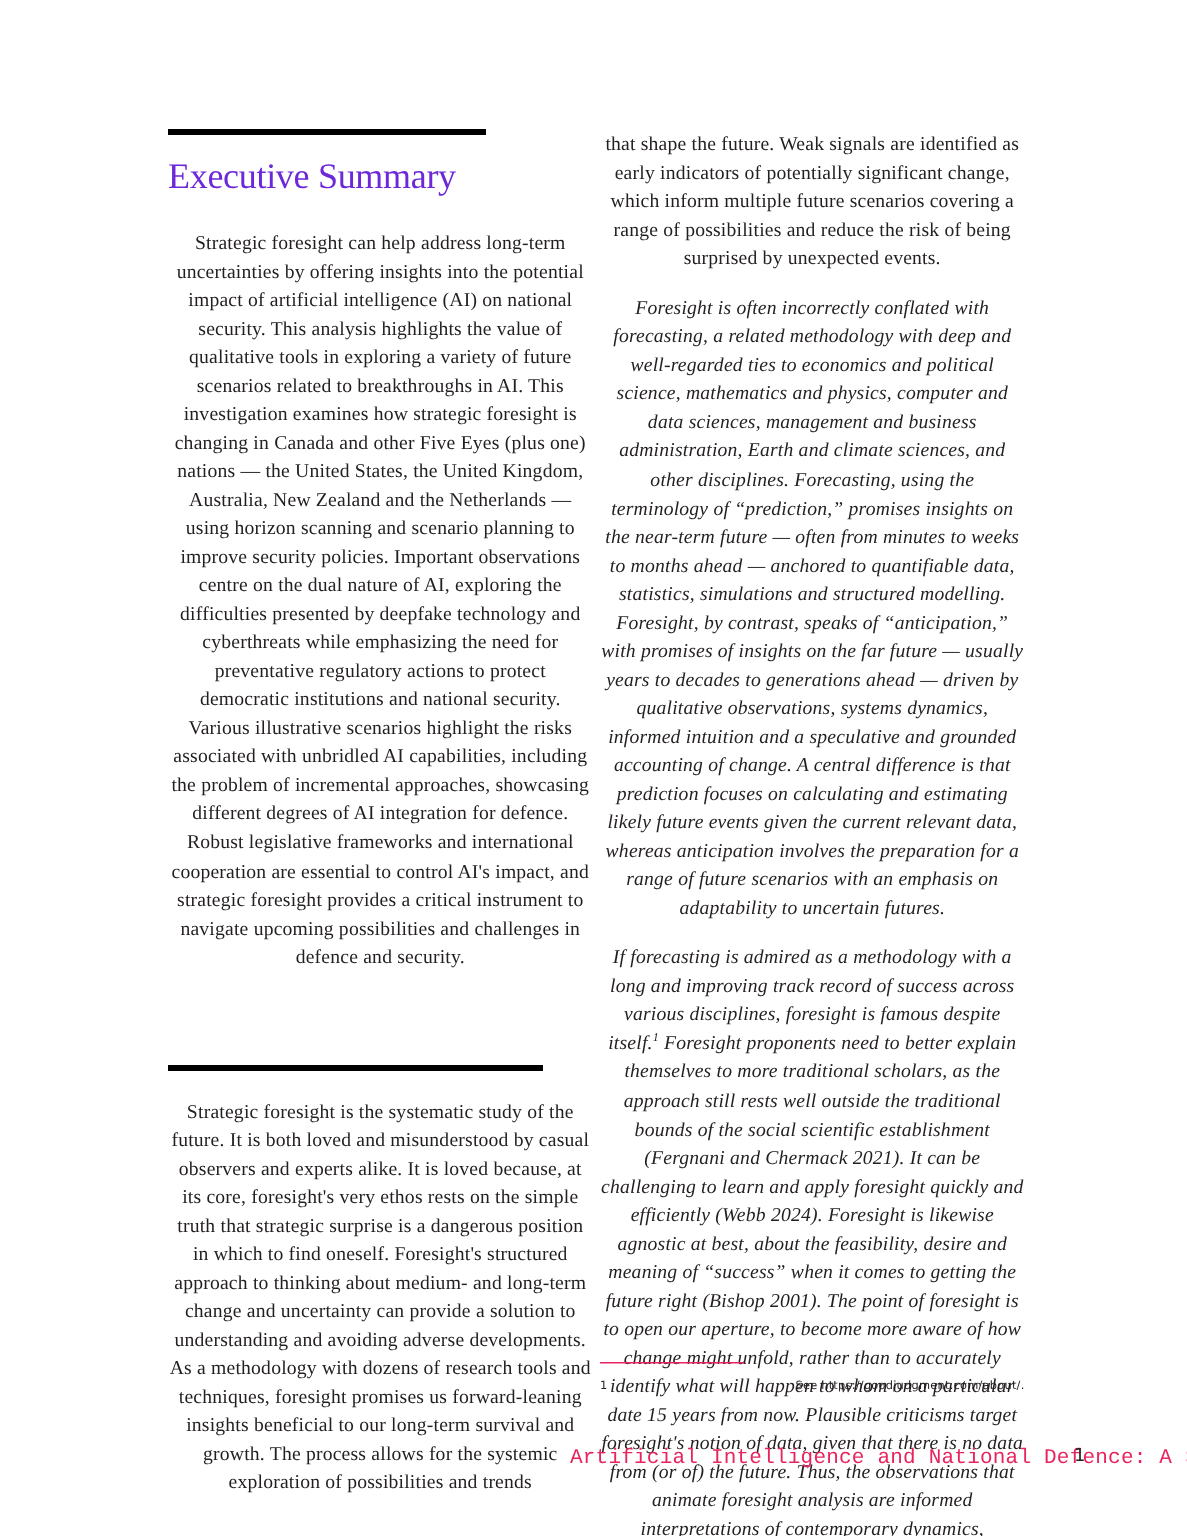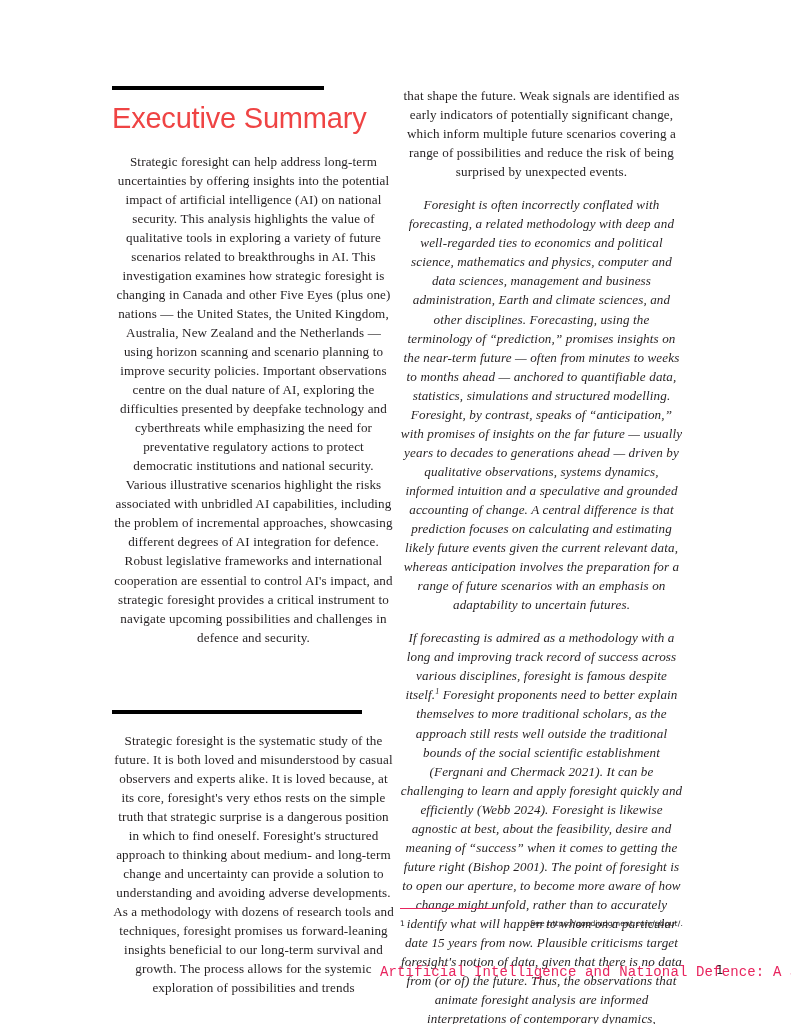--- a/index.html
+++ b/index.html
@@ -37,26 +37,26 @@
 
   .head-rule {
     height: 4px;
     background: #000000;
     margin: 0 0 13px 0;
   }
   .head-rule.w-short { width: 212px; }
   .head-rule.w-long  { width: 250px; }
 
   .head-title {
-    font-family: Liberation Sans, sans-serif;
+    font-family: Liberation Serif, serif;
     font-weight: 400;
-    font-size: 29px;
+    font-size: 24px;
     line-height: 31.5px;
     letter-spacing: -0.2px;
-    color: #ef4444;
+    color: #6d28d9;
     margin: 0;
     padding: 0;
   }
 
   
   p.body {
     font-size: 13.1px;
     line-height: 19.05px;
     margin: 0;
     text-align: center;

